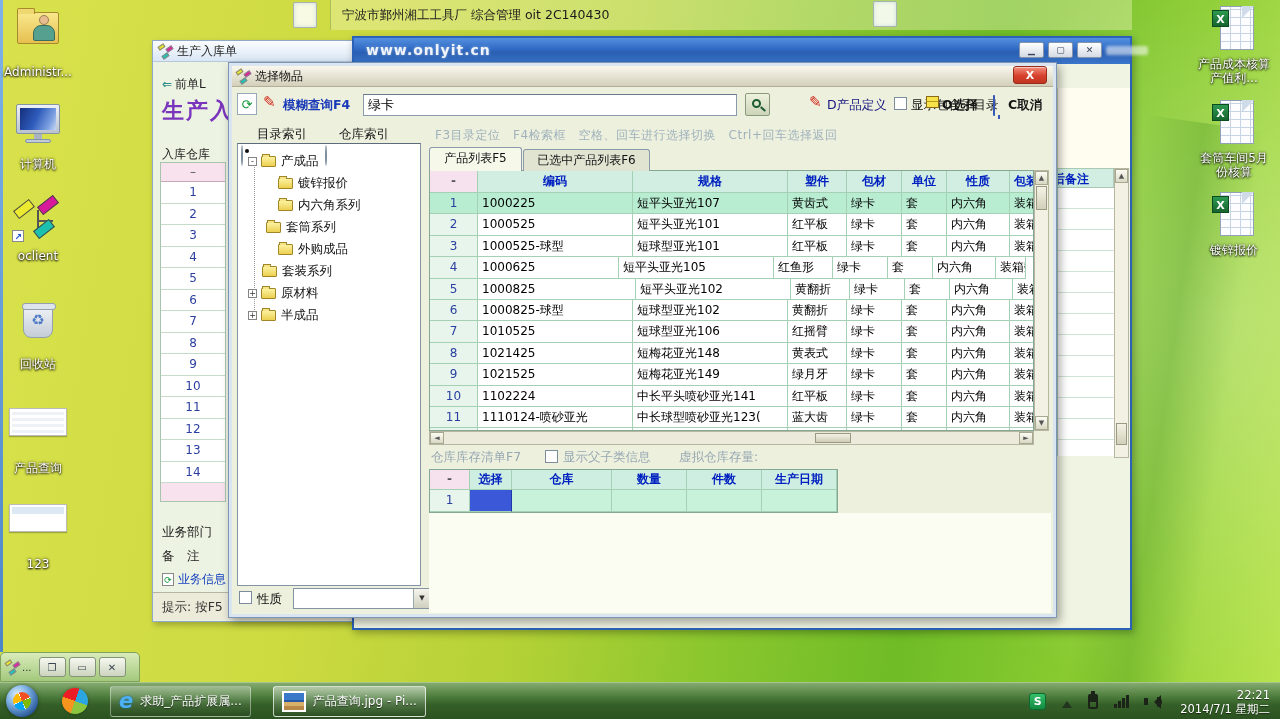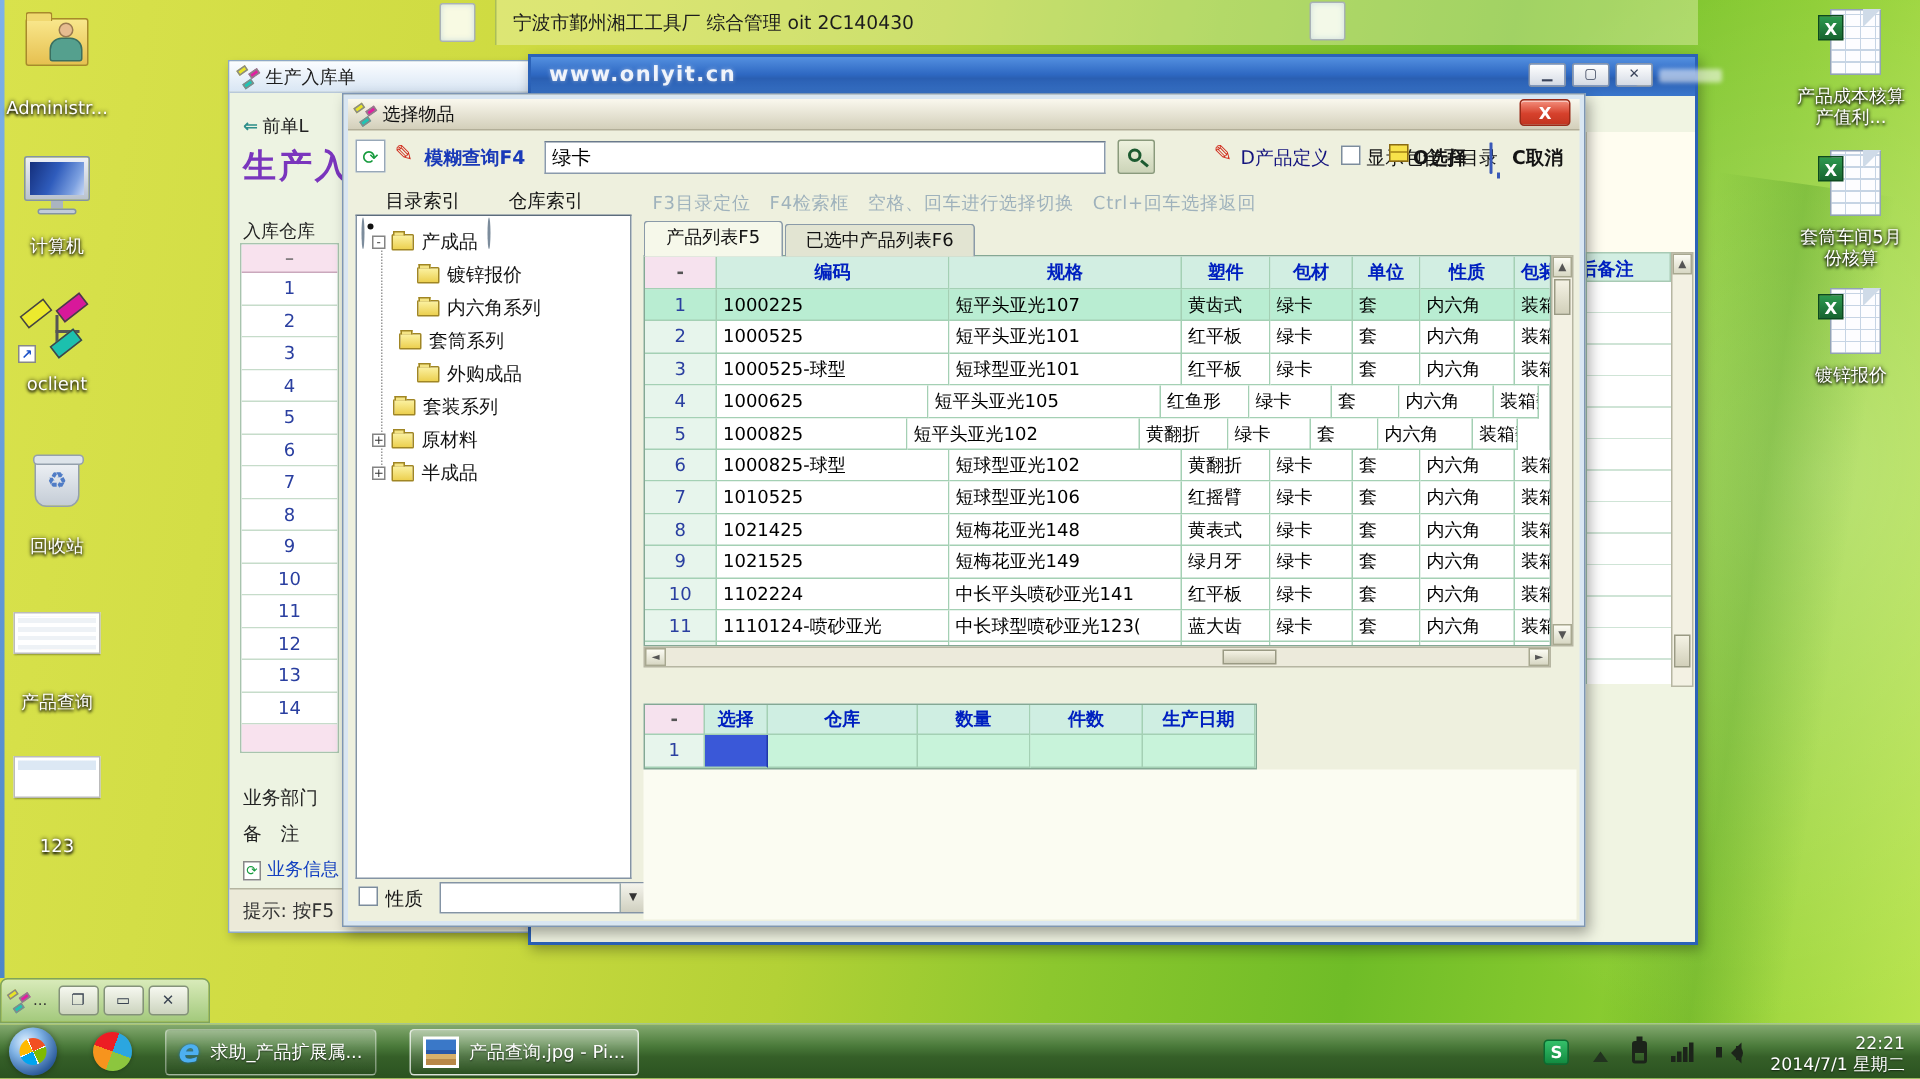--- a/index.html
+++ b/index.html
@@ -527,21 +527,21 @@
           <div class="pcell c1" style="width: 141px; text-align: left;">1000625</div>
           <div class="pcell c2" style="width: 155px; text-align: left;">短平头亚光105</div>
           <div class="pcell c3" style="width: 59px; text-align: left;">红鱼形</div>
           <div class="pcell c4" style="width: 55px; text-align: left;">绿卡</div>
           <div class="pcell c5" style="width: 45px; text-align: left;">套</div>
           <div class="pcell c6" style="width: 63px; text-align: left;">内六角</div>
           <div class="pcell c7" style="width: 30px; text-align: left;">装箱数</div>
         </div>
         <div class="prow pdata">
           <div class="pcell c0" style="width: 48px;">5</div>
-          <div class="pcell c1" style="width: 127px; text-align: left;">1000825</div>
+          <div class="pcell c1" style="width: 158px; text-align: left;">1000825</div>
           <div class="pcell c2" style="width: 155px; text-align: left;">短平头亚光102</div>
           <div class="pcell c3" style="width: 59px; text-align: left;">黄翻折</div>
           <div class="pcell c4" style="width: 55px; text-align: left;">绿卡</div>
           <div class="pcell c5" style="width: 45px; text-align: left;">套</div>
           <div class="pcell c6" style="width: 63px; text-align: left;">内六角</div>
           <div class="pcell c7" style="width: 30px; text-align: left;">装箱数</div>
         </div>
         <div class="prow pdata">
           <div class="pcell c0" style="width: 48px;">6</div>
           <div class="pcell c1" style="width: 155px; text-align: left;">1000825-球型</div>
@@ -618,20 +618,26 @@
     <span class="sb-btn" style="top:0;">▲</span>
     <span class="sb-btn" style="bottom:0; top:auto;">▼</span>
     <span class="sb-thumb" style="top:15px; height:24px;"></span>
   </div>
   <div class="abs" id="phscroll">
     <span class="hs-btn" style="left:0;">◄</span>
     <span class="hs-btn" style="right:0;">►</span>
     <span id="phs-thumb"></span>
   </div>
 
+  <div class="abs nw" id="stock-strip">
+    <span class="grey-lbl abs" style="left:2px; top:0;">仓库库存清单F7</span>
+    <span class="chk abs" style="left:116px; top:1px;"></span>
+    <span class="grey-lbl abs nw" style="left:134px; top:0;">显示父子类信息</span>
+    <span class="grey-lbl abs nw" style="left:250px; top:0;">虚拟仓库存量:</span>
+  </div>
   <div class="abs" id="dlg-white"></div>
   <div class="abs" id="stock-table">
       <div class="srow shead">
         <div class="scell c0" style="width: 40px;">-</div>
         <div class="scell c1" style="width: 42px;">选择</div>
         <div class="scell c2" style="width: 100px;">仓库</div>
         <div class="scell c3" style="width: 75px;">数量</div>
         <div class="scell c4" style="width: 75px;">件数</div>
         <div class="scell c5" style="width: 75px;">生产日期</div>
       </div>

